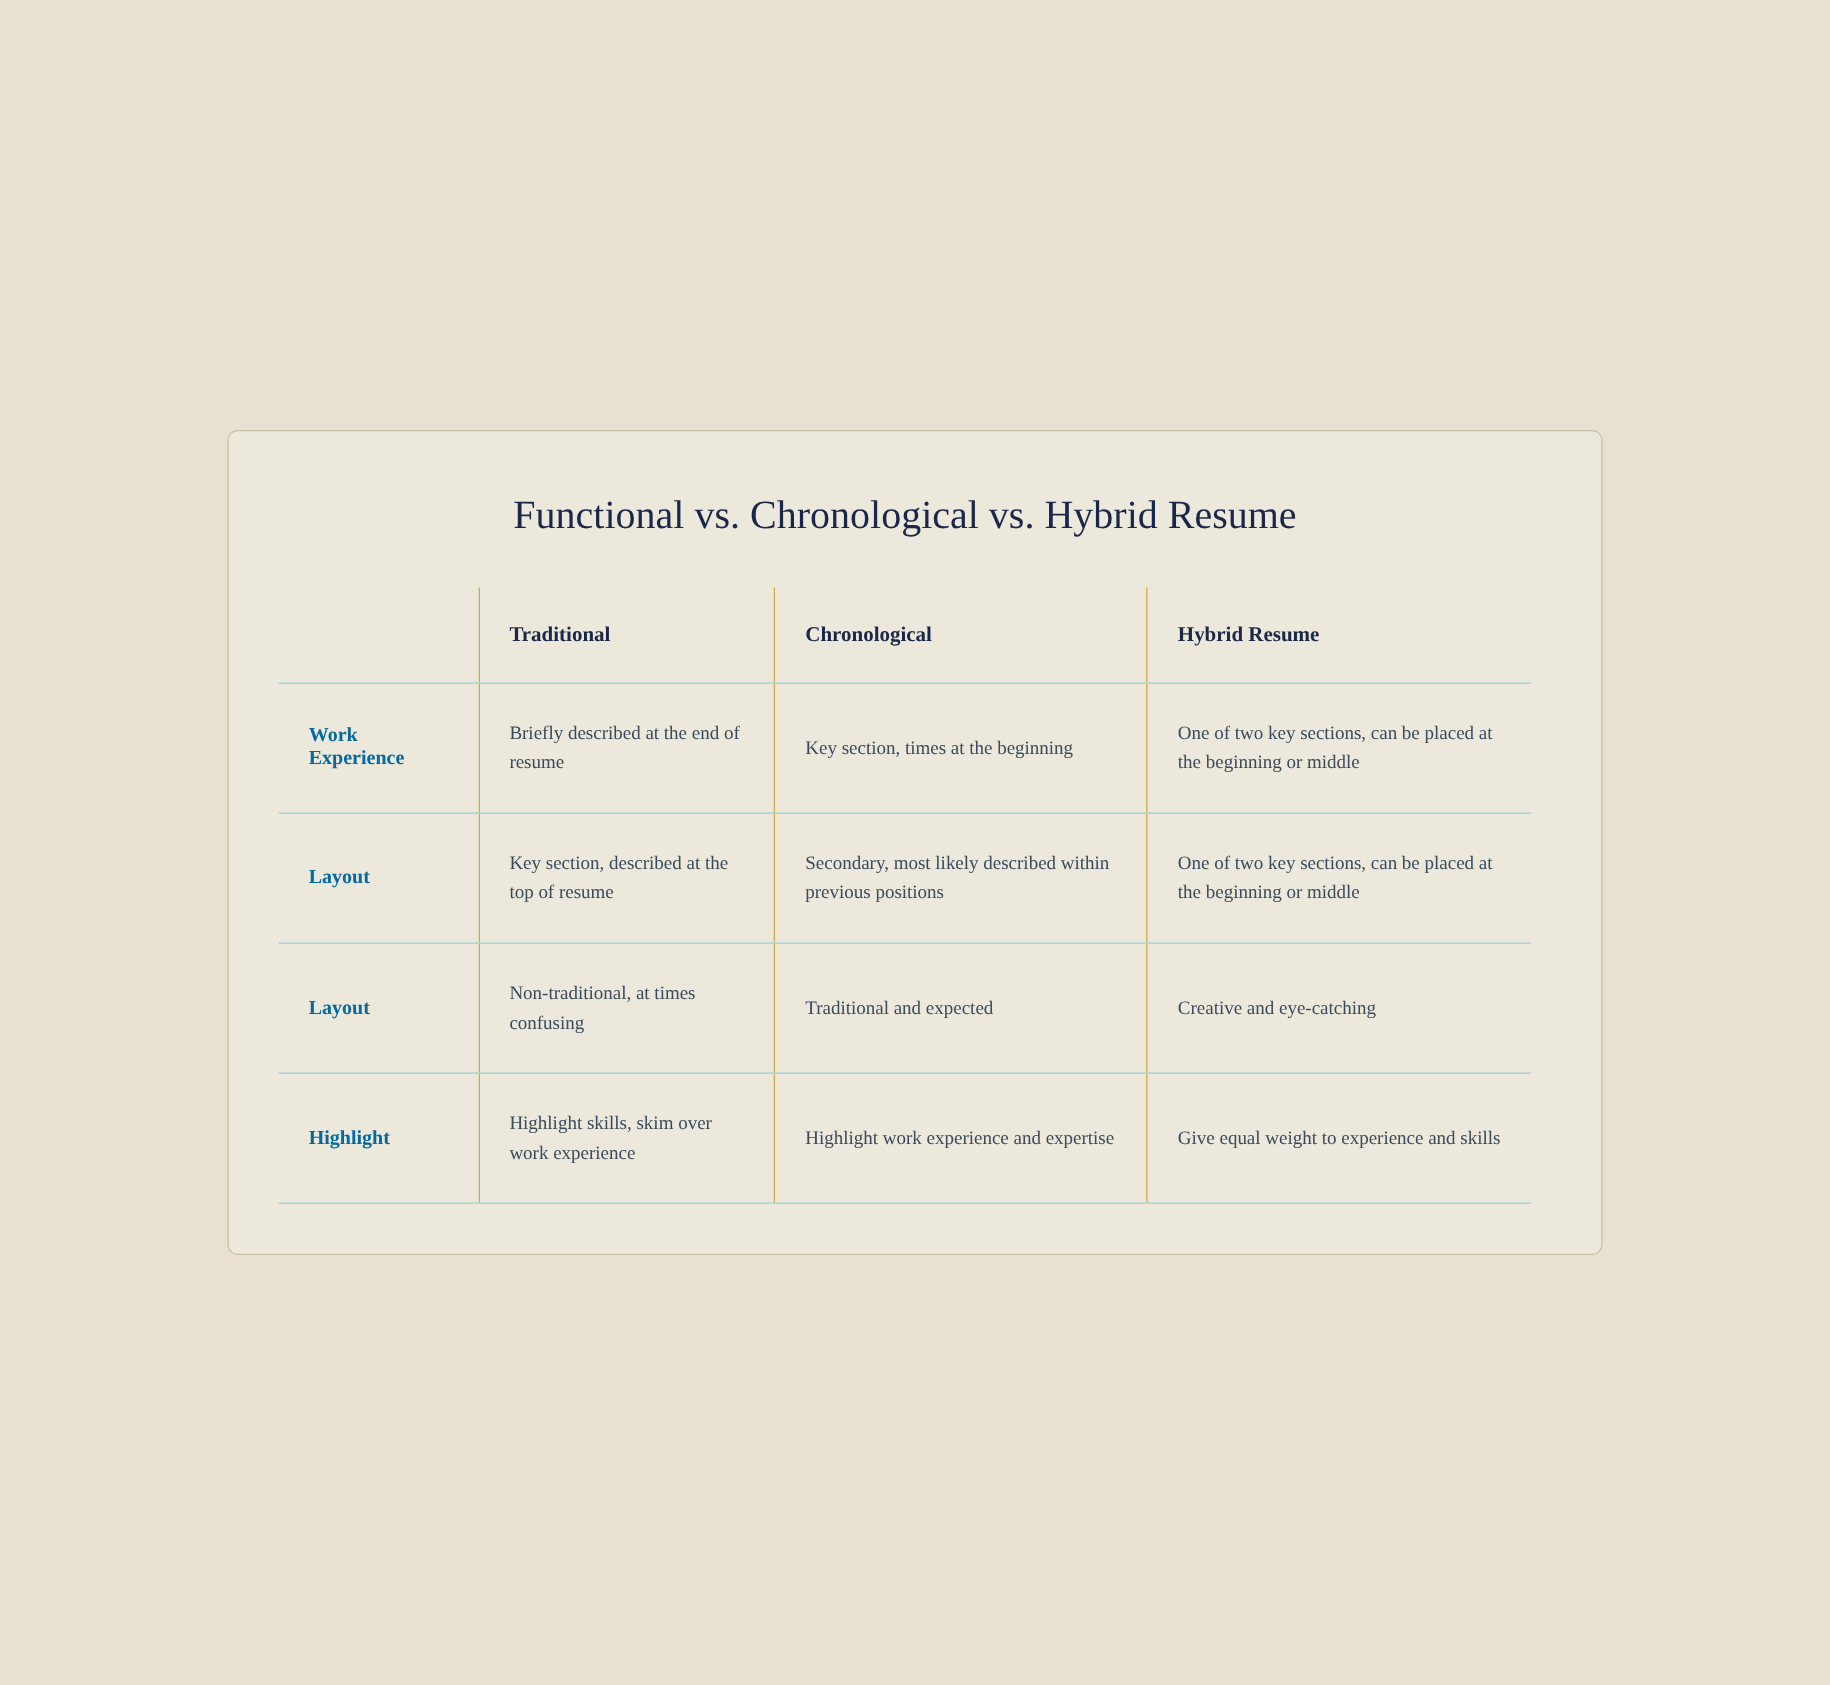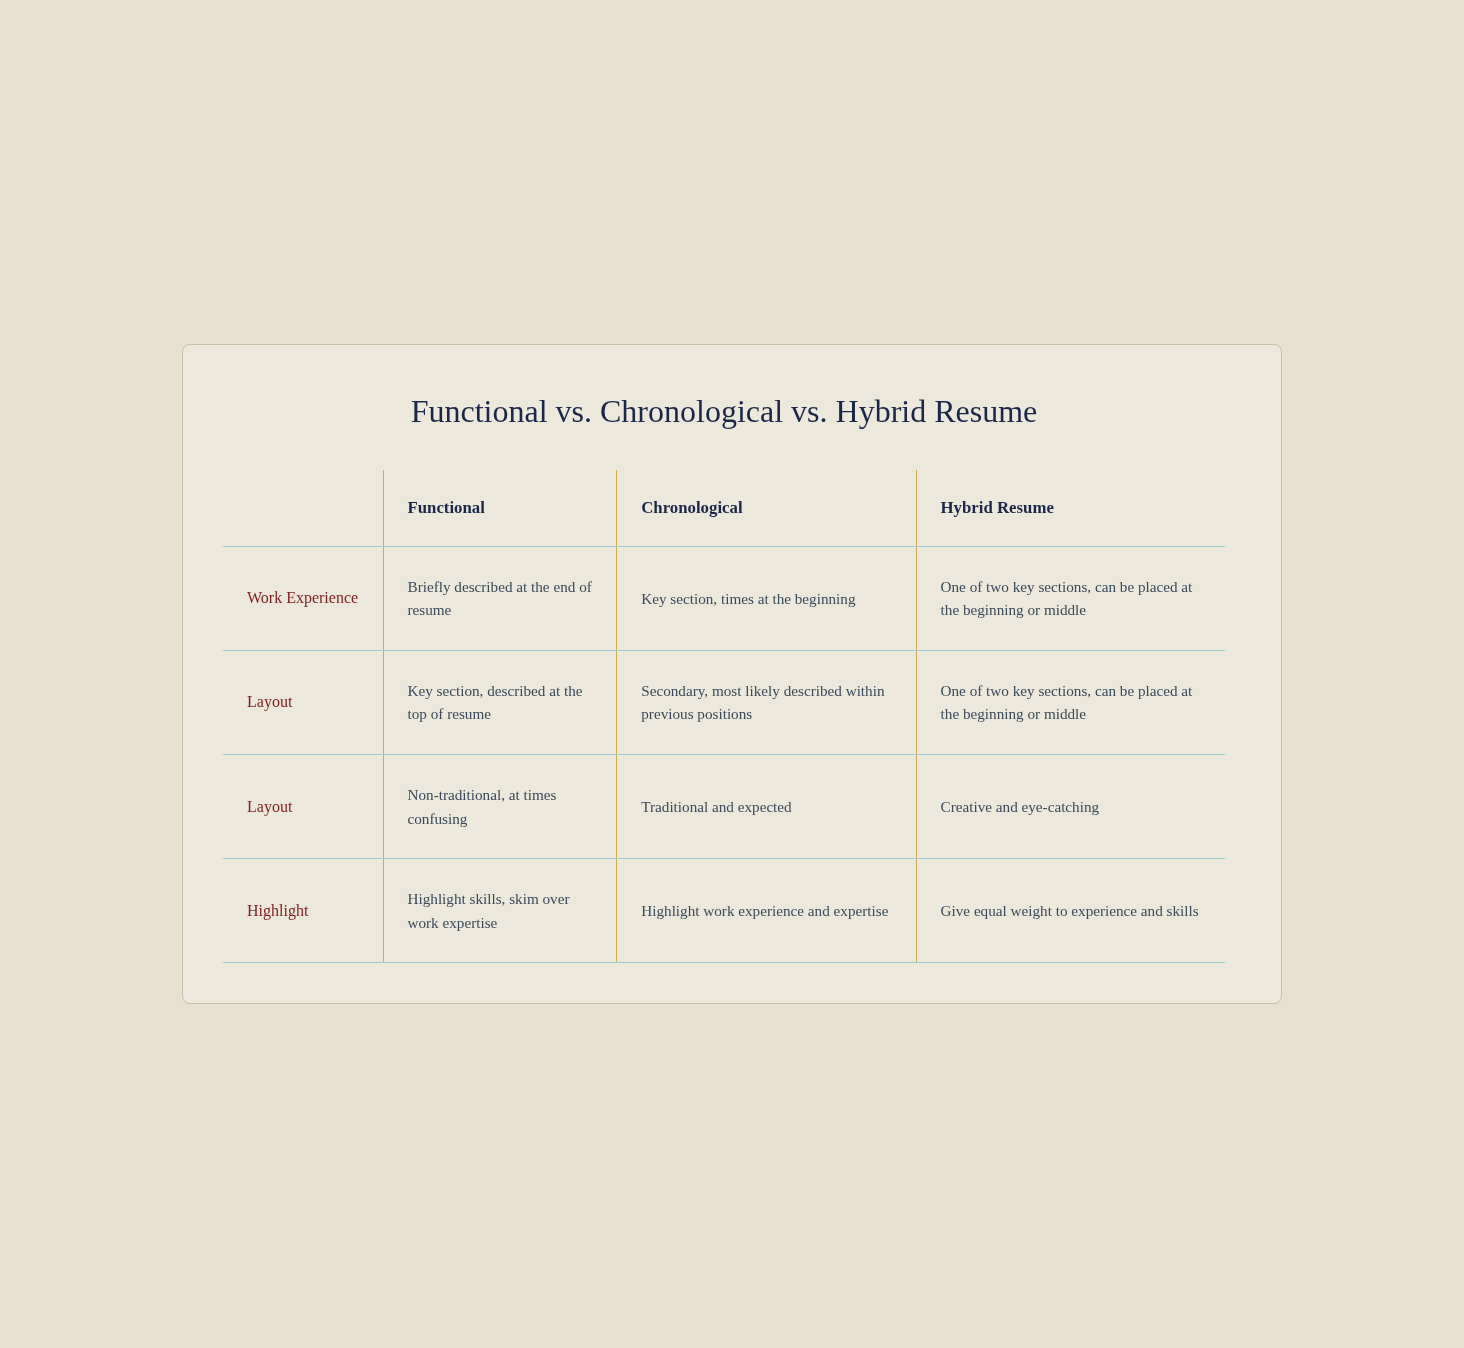--- a/index.html
+++ b/index.html
@@ -67,22 +67,22 @@
       border-bottom: 1.5px solid #9ecece;
     }
 
     .comparison-table thead th:first-child {
       
       width: 160px;
     }
 
     
     .row-label {
-      font-weight: 400;
-      color: #7f1d1d;
+      font-weight: 700;
+      color: #0369a1;
       font-size: 1rem;
       vertical-align: middle;
       width: 160px;
     }
 
     
     .data-cell {
       color: #3a4a5a;
       font-size: 0.95rem;
       line-height: 1.55;
@@ -104,21 +104,21 @@
 </head>
 <body>
 
 <div class="card">
   <h1 class="title">Functional vs. Chronological vs. Hybrid Resume</h1>
 
   <table class="comparison-table">
     <thead>
       <tr>
         <th class="row-label"></th>
-        <th>Functional</th>
+        <th>Traditional</th>
         <th>Chronological</th>
         <th>Hybrid Resume</th>
       </tr>
     </thead>
     <tbody id="table-body">
     <tr>
           <td class="row-label">Work Experience</td>
           <td class="data-cell">Briefly described at the end of resume</td>
           <td class="data-cell">Key section, times at the beginning</td>
           <td class="data-cell">One of two key sections, can be placed at the beginning or middle</td>
@@ -130,20 +130,20 @@
           <td class="data-cell">One of two key sections, can be placed at the beginning or middle</td>
         </tr>
         <tr>
           <td class="row-label">Layout</td>
           <td class="data-cell">Non-traditional, at times confusing</td>
           <td class="data-cell">Traditional and expected</td>
           <td class="data-cell">Creative and eye-catching</td>
         </tr>
         <tr>
           <td class="row-label">Highlight</td>
-          <td class="data-cell">Highlight skills, skim over work expertise</td>
+          <td class="data-cell">Highlight skills, skim over work experience</td>
           <td class="data-cell">Highlight work experience and expertise</td>
           <td class="data-cell">Give equal weight to experience and skills</td>
         </tr>
       </tbody>
   </table>
   <span class="table-bottom-line"></span>
 </div>
 
 </body></html>

